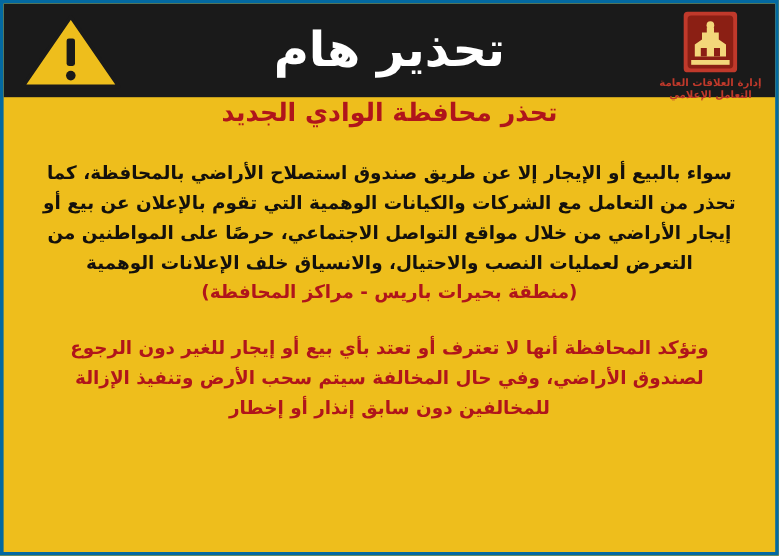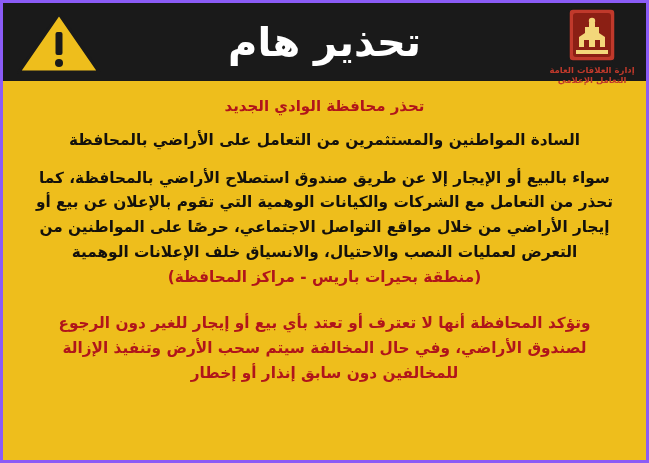--- a/index.html
+++ b/index.html
@@ -12,21 +12,21 @@
     background: #f0c419;
     font-family: "DejaVu Sans", sans-serif;
     overflow: hidden;
   }
   .poster {
     position: relative;
     width: 649px;
     height: 463px;
     background: #eebe1c;
     box-sizing: border-box;
-    border: 3px solid #8b5cf6;
+    border: 3px solid #0369a1;
     overflow: hidden;
   }
   
   .header {
     position: relative;
     height: 78px;
     background: #1a1a1a;
     display: flex;
     align-items: center;
     justify-content: center;
@@ -72,23 +72,23 @@
     display: block;
   }
   
   .content {
     padding: 0 22px;
     text-align: center;
     direction: rtl;
   }
   .headline {
     color: #b0151b;
-    font-size: 15px;
+    font-size: 21px;
     font-weight: bold;
-    margin-top: 16px;
+    margin-top: 0;
     margin-bottom: 12px;
     line-height: 1.25;
   }
   .para {
     color: #14110c;
     font-size: 15.3px;
     font-weight: bold;
     line-height: 1.62;
     margin: 0 8px;
     text-align: center;
@@ -140,21 +140,20 @@
       </span>
       <span class="logo-line">إدارة العلاقات العامة</span>
       <span class="logo-line">التعامل الإعلامي</span>
     </div>
   </div>
 
   <div class="content">
 
     <div class="headline">تحذر محافظة الوادي الجديد</div>
 
-    <div class="para">السادة المواطنين والمستثمرين من التعامل على الأراضي بالمحافظة</div>
     <div class="spacer-sm"></div>
     <div class="para block2">سواء بالبيع أو الإيجار إلا عن طريق صندوق استصلاح الأراضي بالمحافظة، كما تحذر من التعامل مع الشركات والكيانات الوهمية التي تقوم بالإعلان عن بيع أو إيجار الأراضي من خلال مواقع التواصل الاجتماعي، حرصًا على المواطنين من التعرض لعمليات النصب والاحتيال، والانسياق خلف الإعلانات الوهمية</div>
 
     <div class="para highlight">(منطقة بحيرات باريس - مراكز المحافظة)</div>
 
     <div class="para warn">وتؤكد المحافظة أنها لا تعترف أو تعتد بأي بيع أو إيجار للغير دون الرجوع لصندوق الأراضي، وفي حال المخالفة سيتم سحب الأرض وتنفيذ الإزالة للمخالفين دون سابق إنذار أو إخطار</div>
 
   </div>
 </div>
 

